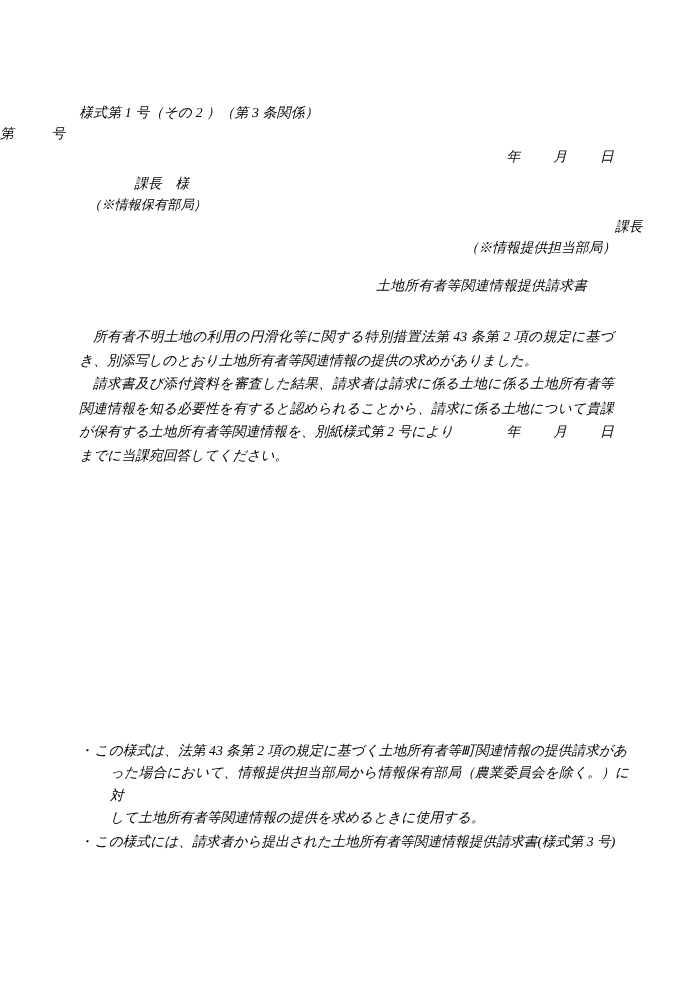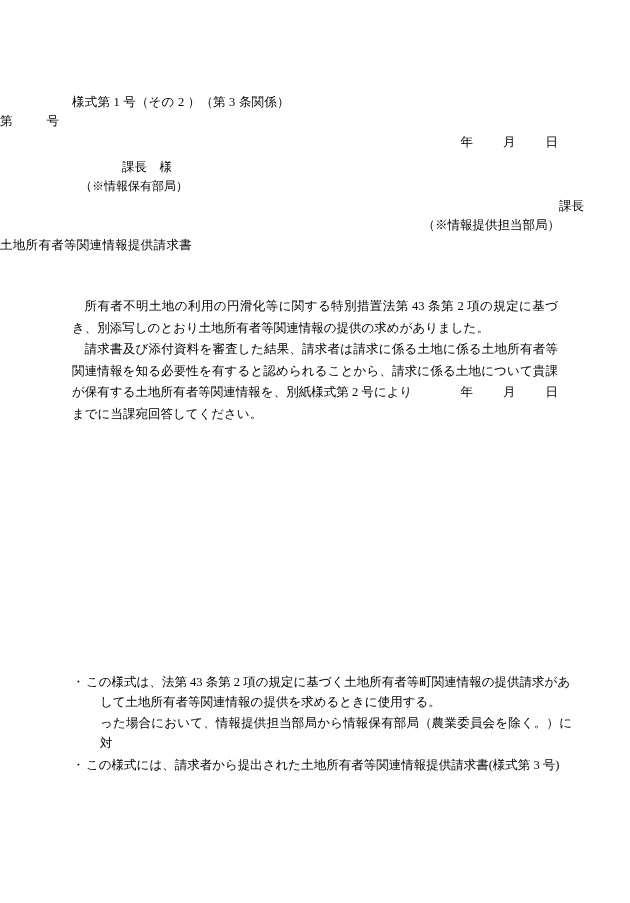--- a/index.html
+++ b/index.html
@@ -14,20 +14,21 @@
     color: #000000;
     position: relative;
     overflow: hidden;
   }
   .page {
     position: relative;
     width: 630px;
     height: 903px;
     box-sizing: border-box;
     padding: 0;
+    font-style: italic;
   }
   .form-id {
     position: absolute;
     left: 72px;
     top: 94px;
     font-size: 12.5px;
     letter-spacing: 0.2px;
     white-space: nowrap;
   }
   .number-line {
@@ -78,23 +79,23 @@
     left: 0;
     top: 217px;
     width: 560px;
     text-align: right;
     font-size: 12.5px;
     white-space: nowrap;
   }
   .doc-title {
     position: absolute;
     left: 0;
-    top: 237px;
+    top: 252px;
     width: 534px;
-    text-align: left;
+    text-align: right;
     font-size: 12.5px;
     letter-spacing: 0.3px;
   }
   .body-text {
     position: absolute;
     left: 72px;
     top: 296px;
     width: 486px;
     font-size: 12.5px;
     line-height: 1.72;
@@ -167,22 +168,22 @@
     <p>所有者不明土地の利用の円滑化等に関する特別措置法第 43 条第 2 項の規定に基づき、別添写しのとおり土地所有者等関連情報の提供の求めがありました。</p>
     <p><span>請求書及び添付資料を審査した結果、請求者は請求に係る土地に係る土地所有者等関連情報を知る必要性を有すると認められることから、請求に係る土地について貴課が保有する土地所有者等関連情報を、別紙様式第 2 号により</span><span class="inline-gap-l"></span><span>年</span><span class="inline-gap-m"></span><span>月</span><span class="inline-gap-s"></span><span>日までに当課宛回答してください。</span></p>
   </div>
 
   <div class="notes">
 
     <div class="note-item">
       <span class="note-bullet">・</span>
       <span class="note-body">
         <span>この様式は、法第 43 条第 2 項の規定に基づく土地所有者等町関連情報の提供請求があ</span>
+        <span class="cont">った場合において、情報提供担当部局から情報保有部局（農業委員会を除く。）に対</span>
         <span class="cont">して土地所有者等関連情報の提供を求めるときに使用する。</span>
-        <span class="cont">った場合において、情報提供担当部局から情報保有部局（農業委員会を除く。）に対</span>
       </span>
     </div>
 
     <div class="note-item">
       <span class="note-bullet">・</span>
       <span class="note-body">
         <span>この様式には、請求者から提出された土地所有者等関連情報提供請求書(様式第 3 号)</span>
       </span>
     </div>
   </div>

